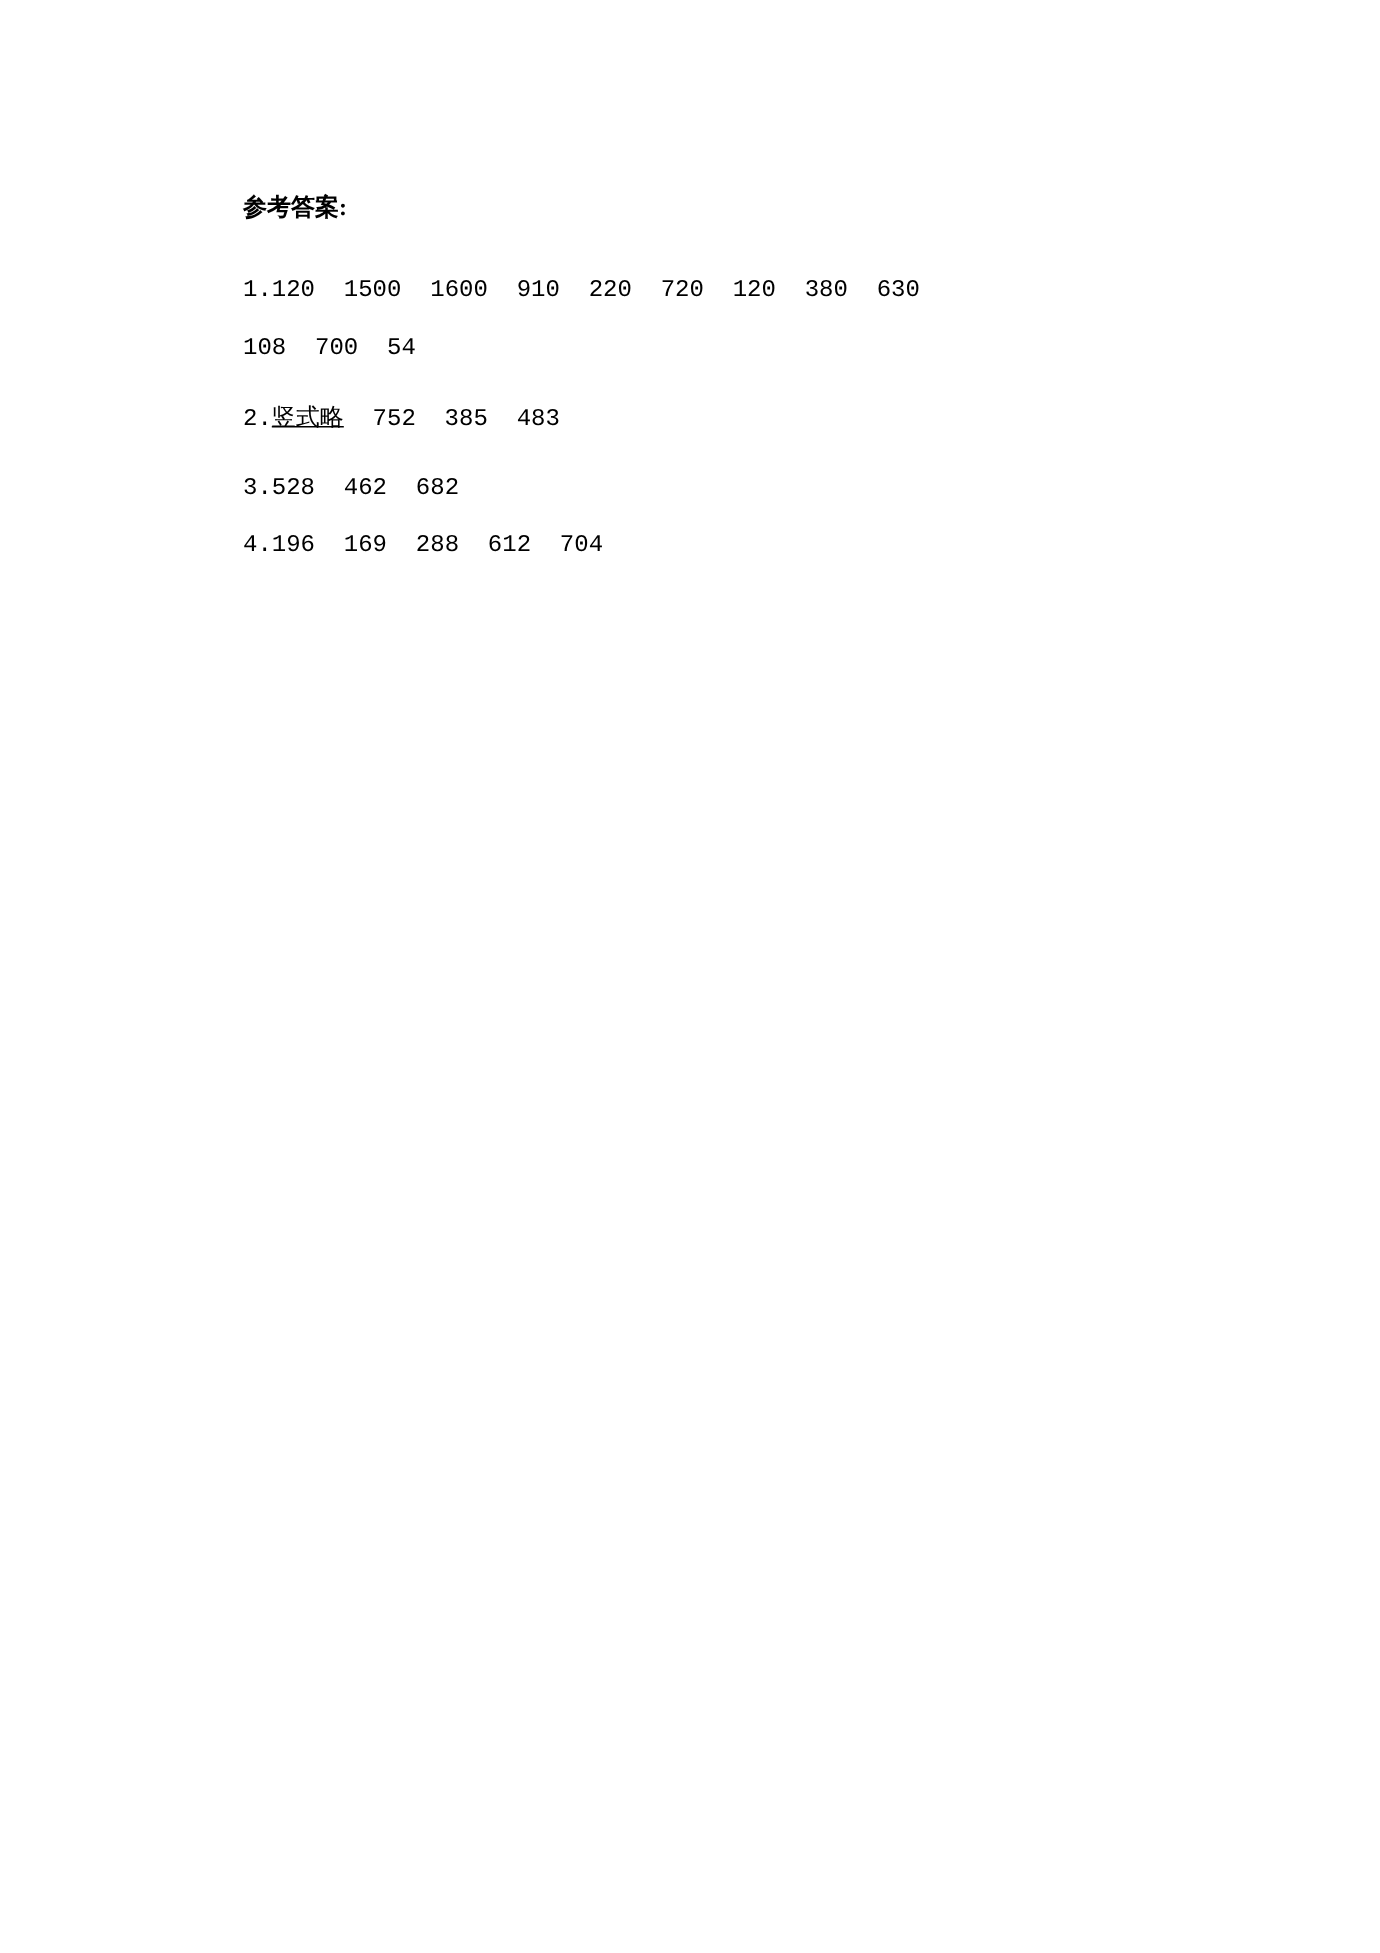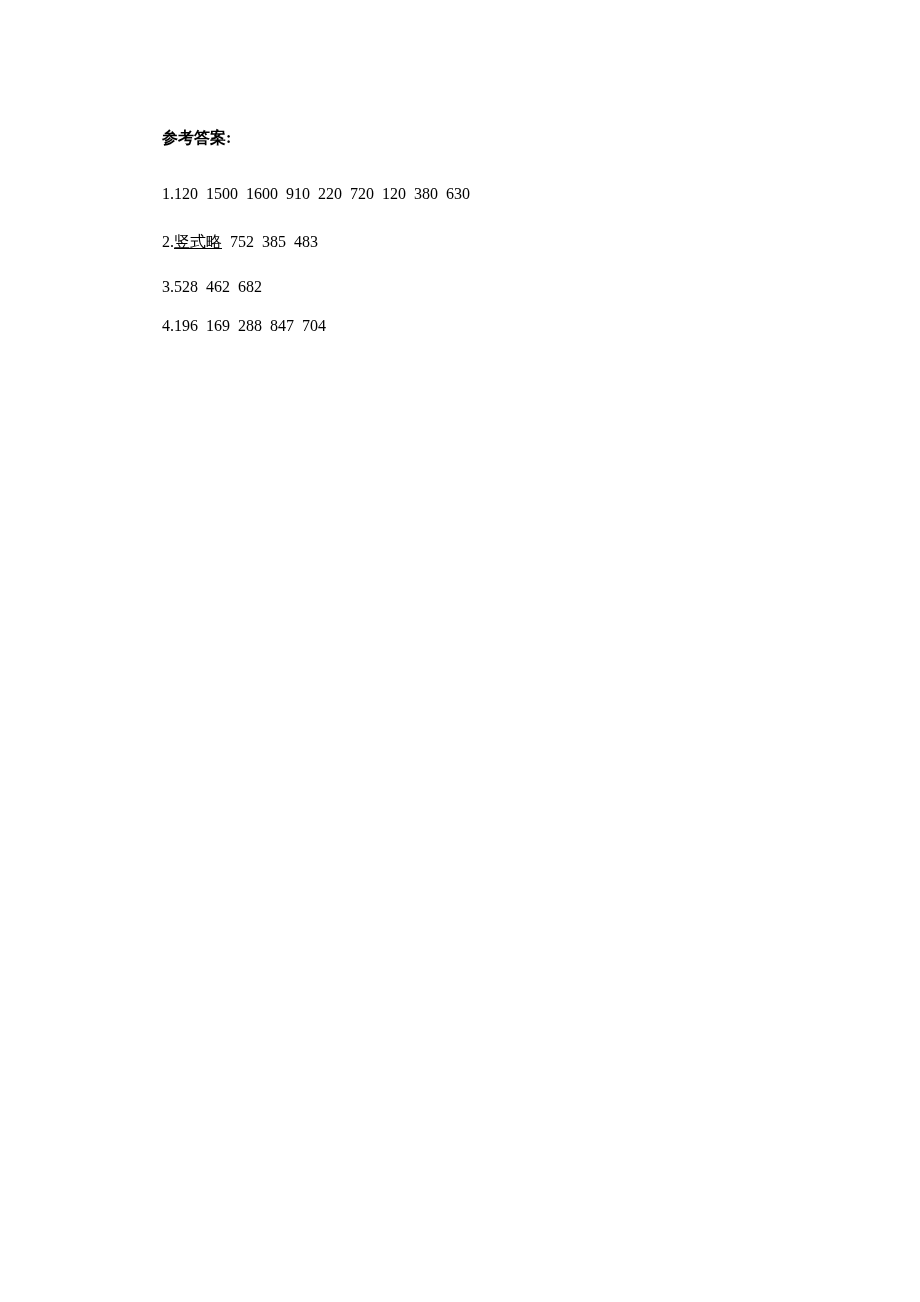--- a/index.html
+++ b/index.html
@@ -19,21 +19,21 @@
       padding-right: 110px;
     }
     .heading {
       font-weight: bold;
       margin-bottom: 32px;
     }
     .line {
       line-height: 1.6;
       margin-bottom: 13px;
       white-space: pre;
-      font-family: Liberation Serif, serif;
+      font-family: Liberation Mono, monospace;
     }
     .answer-section {
       margin-bottom: 22px;
     }
     .answer-section-2 {
       margin-bottom: 20px;
     }
     .answer-section-3 {
       margin-bottom: 2px;
     }
@@ -41,25 +41,26 @@
       text-decoration: underline;
     }
   </style>
 </head>
 <body>
 
 <div class="heading">参考答案:</div>
 
 <div class="answer-section">
   <div class="line">1.120  1500  1600  910  220  720  120  380  630</div>
+  <div class="line">108  700  54</div>
 </div>
 
 <div class="answer-section-2">
   <div class="line"><span>2.</span><span class="underline">竖式略</span><span>  752  385  483</span></div>
 </div>
 
 <div class="answer-section-3">
   <div class="line">3.528  462  682</div>
 </div>
 
 <div>
-  <div class="line">4.196  169  288  847  704</div>
+  <div class="line">4.196  169  288  612  704</div>
 </div>
 
 </body></html>

